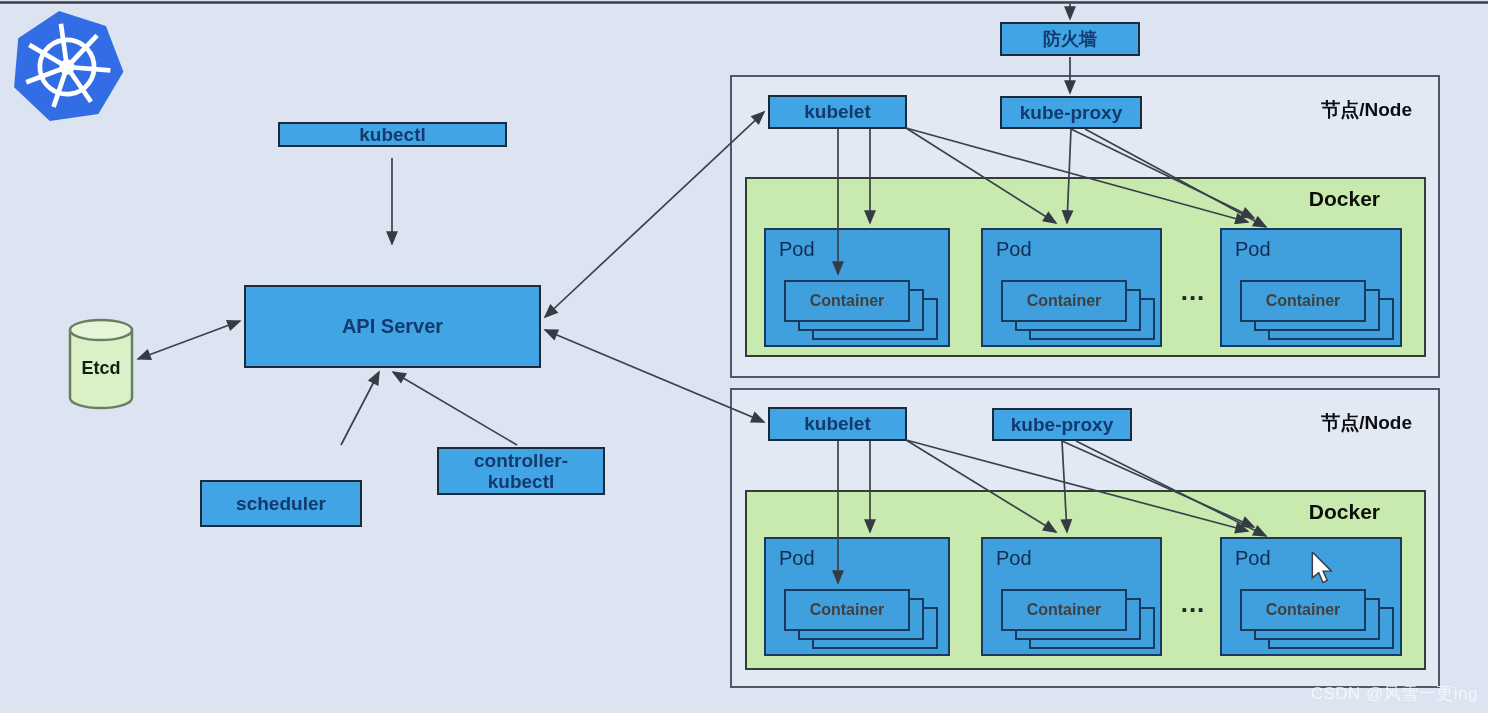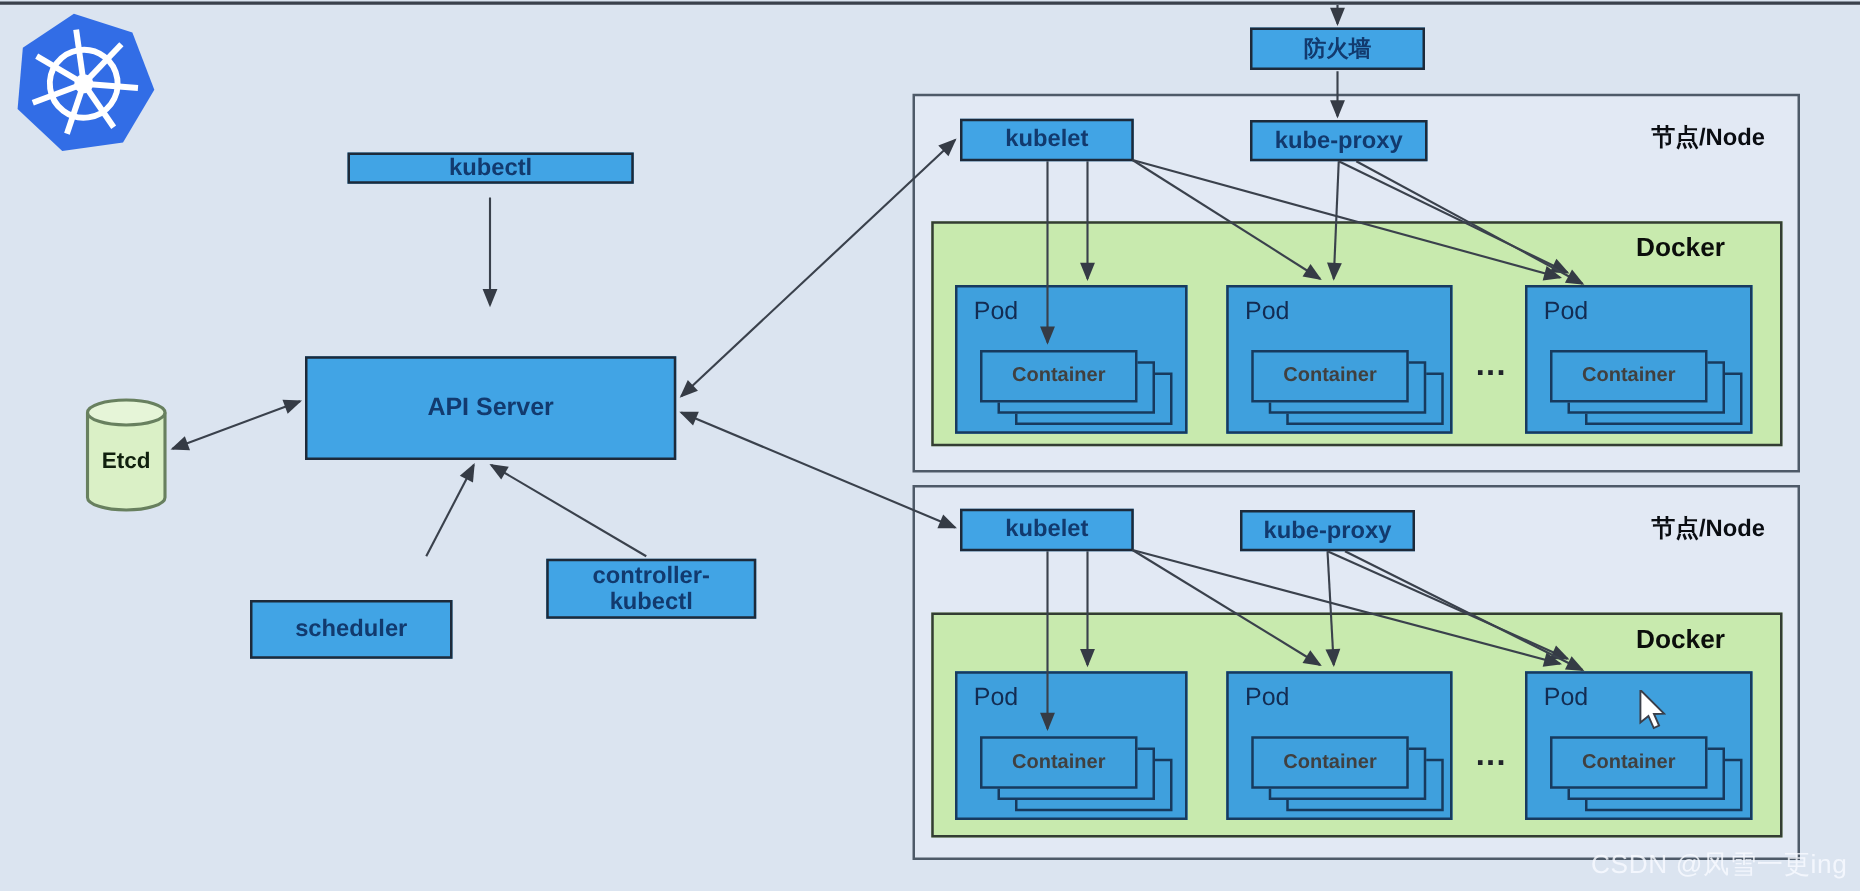--- a/index.html
+++ b/index.html
@@ -31,21 +31,21 @@
     position:absolute;width:126px;height:42px;background:#3fa0dd;border:2px solid #173a5e;
     box-sizing:border-box;display:flex;align-items:center;justify-content:center;
     font-size:16px;font-weight:bold;color:#404040;
   }
   .ellipsis{position:absolute;width:44px;text-align:center;font-size:26px;font-weight:bold;color:#20242a;letter-spacing:1px;}
   .master-title{position:absolute;left:28px;top:16px;font-weight:bold;color:#0a0d12;font-size:20px;}
   .etcd-wrap{position:absolute;left:68px;top:318px;width:66px;height:92px;}
   .etcd-label{position:absolute;left:0;top:40px;width:66px;text-align:center;font-weight:bold;font-size:18px;color:#10200e;}
   .cm-lines{display:flex;flex-direction:column;align-items:center;line-height:21px;font-size:19px;}
   .watermark{
-    position:absolute;right:10px;bottom:8px;font-size:21px;color:rgba(248,250,255,0.82);
+    position:absolute;right:10px;bottom:8px;font-size:17px;color:rgba(248,250,255,0.82);
     letter-spacing:0.5px;
   }
   .k8s-logo{position:absolute;left:8px;top:8px;}
   .cursor{position:absolute;left:1310px;top:552px;}
 </style>
 </head>
 <body>
 
 <div class="canvas">
 

